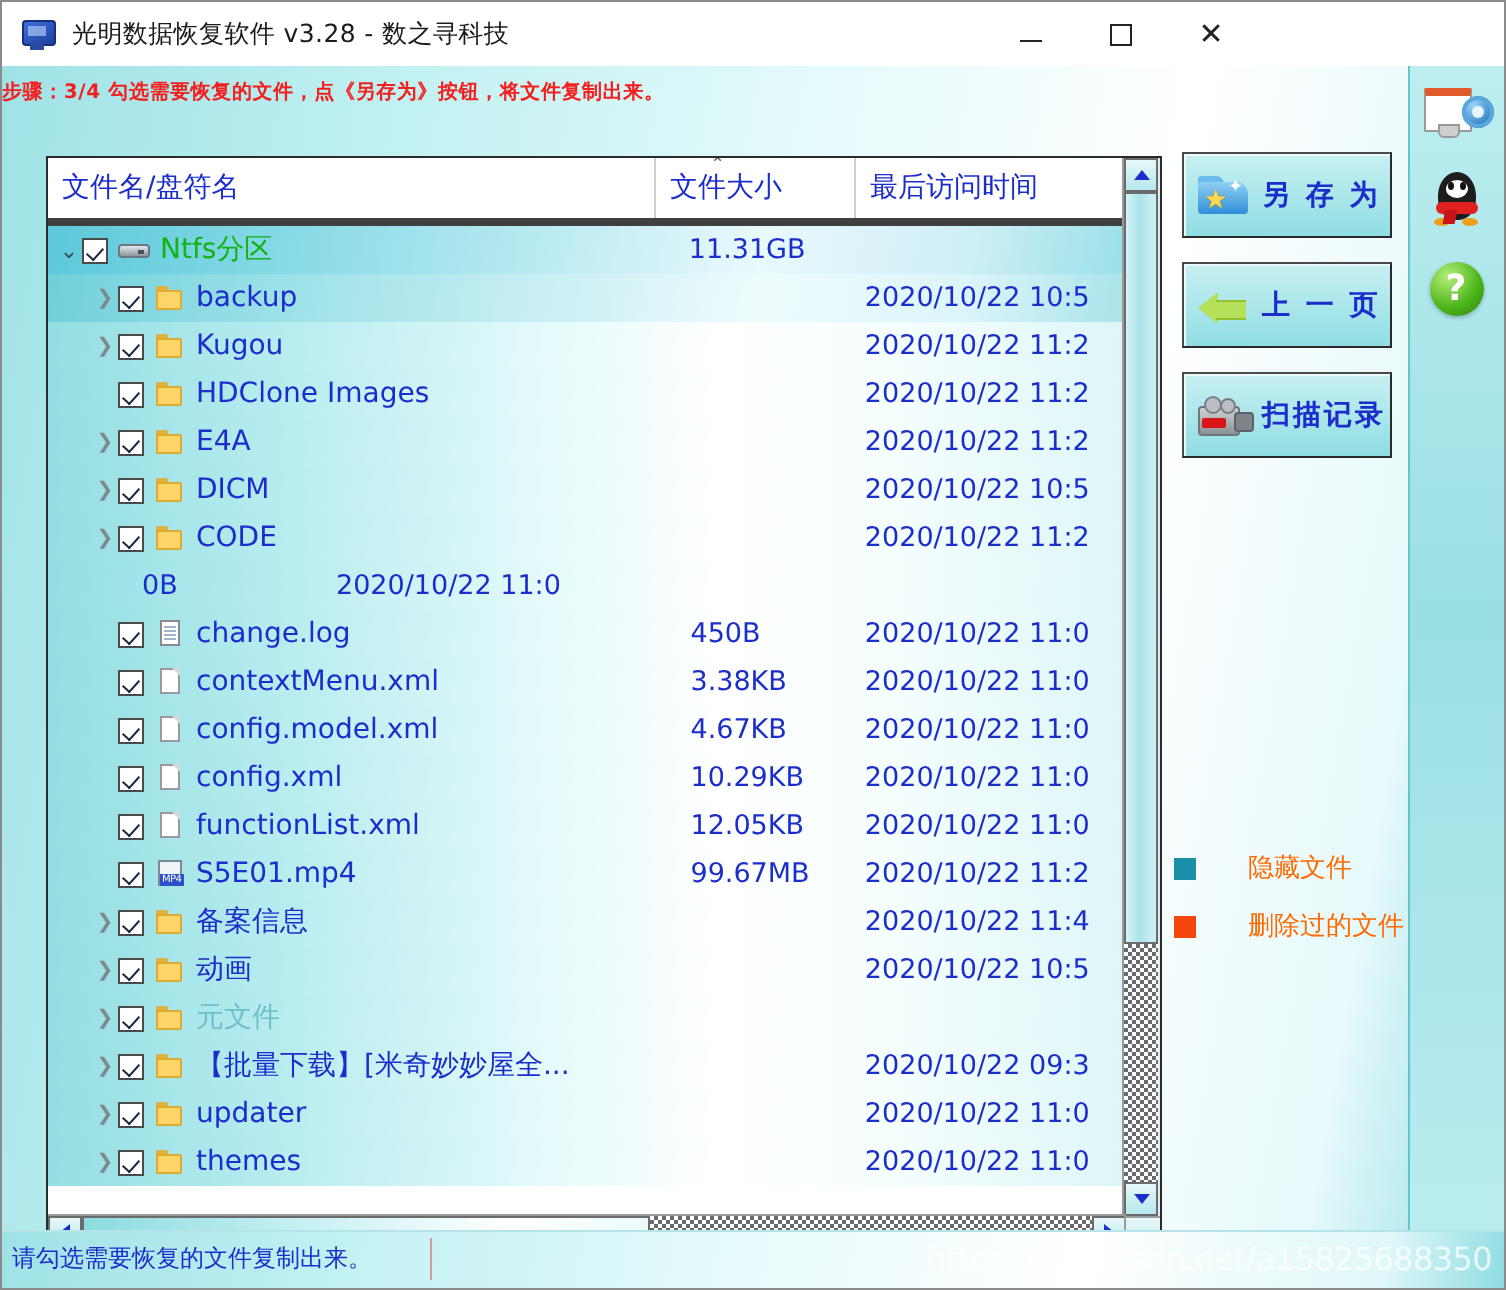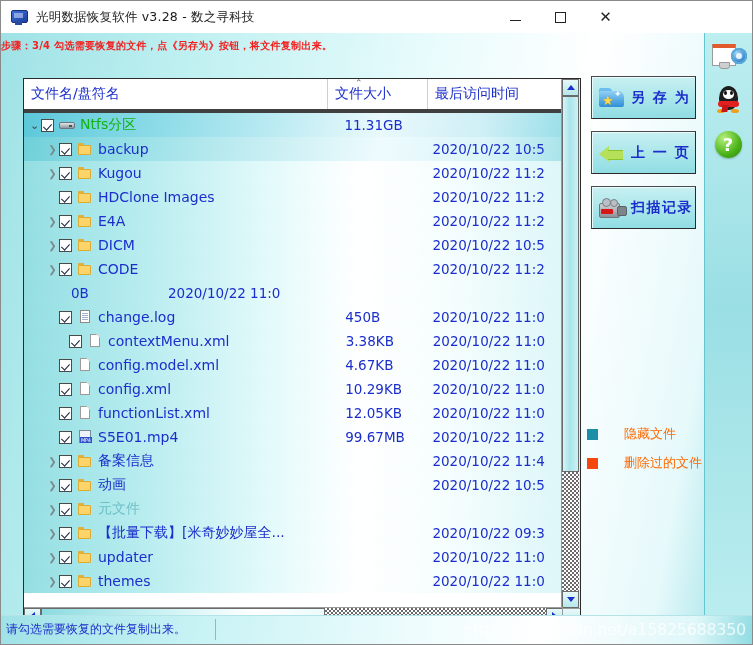--- a/index.html
+++ b/index.html
@@ -404,21 +404,21 @@
                   <div class="ln" style="top:6px"></div>
                   <div class="ln" style="top:8px"></div>
                   <div class="ln" style="top:10px"></div>
                 </div>
                 <span class="nm">change.log</span>
               </div>
               <div class="c-size">450B</div>
               <div class="c-time">2020/10/22 11:0</div>
             </div>
             <div class="row">
-              <div class="c-name" style="padding-left: 32px; align-items: center;">
+              <div class="c-name" style="padding-left: 22px; align-items: center;">
                 <div class="twisty"></div>
                 <div class="cbx"></div>
                 <div class="ficon fi-file">
                   <div class="pg"></div>
                 </div>
                 <span class="nm">contextMenu.xml</span>
               </div>
               <div class="c-size">3.38KB</div>
               <div class="c-time">2020/10/22 11:0</div>
             </div>

